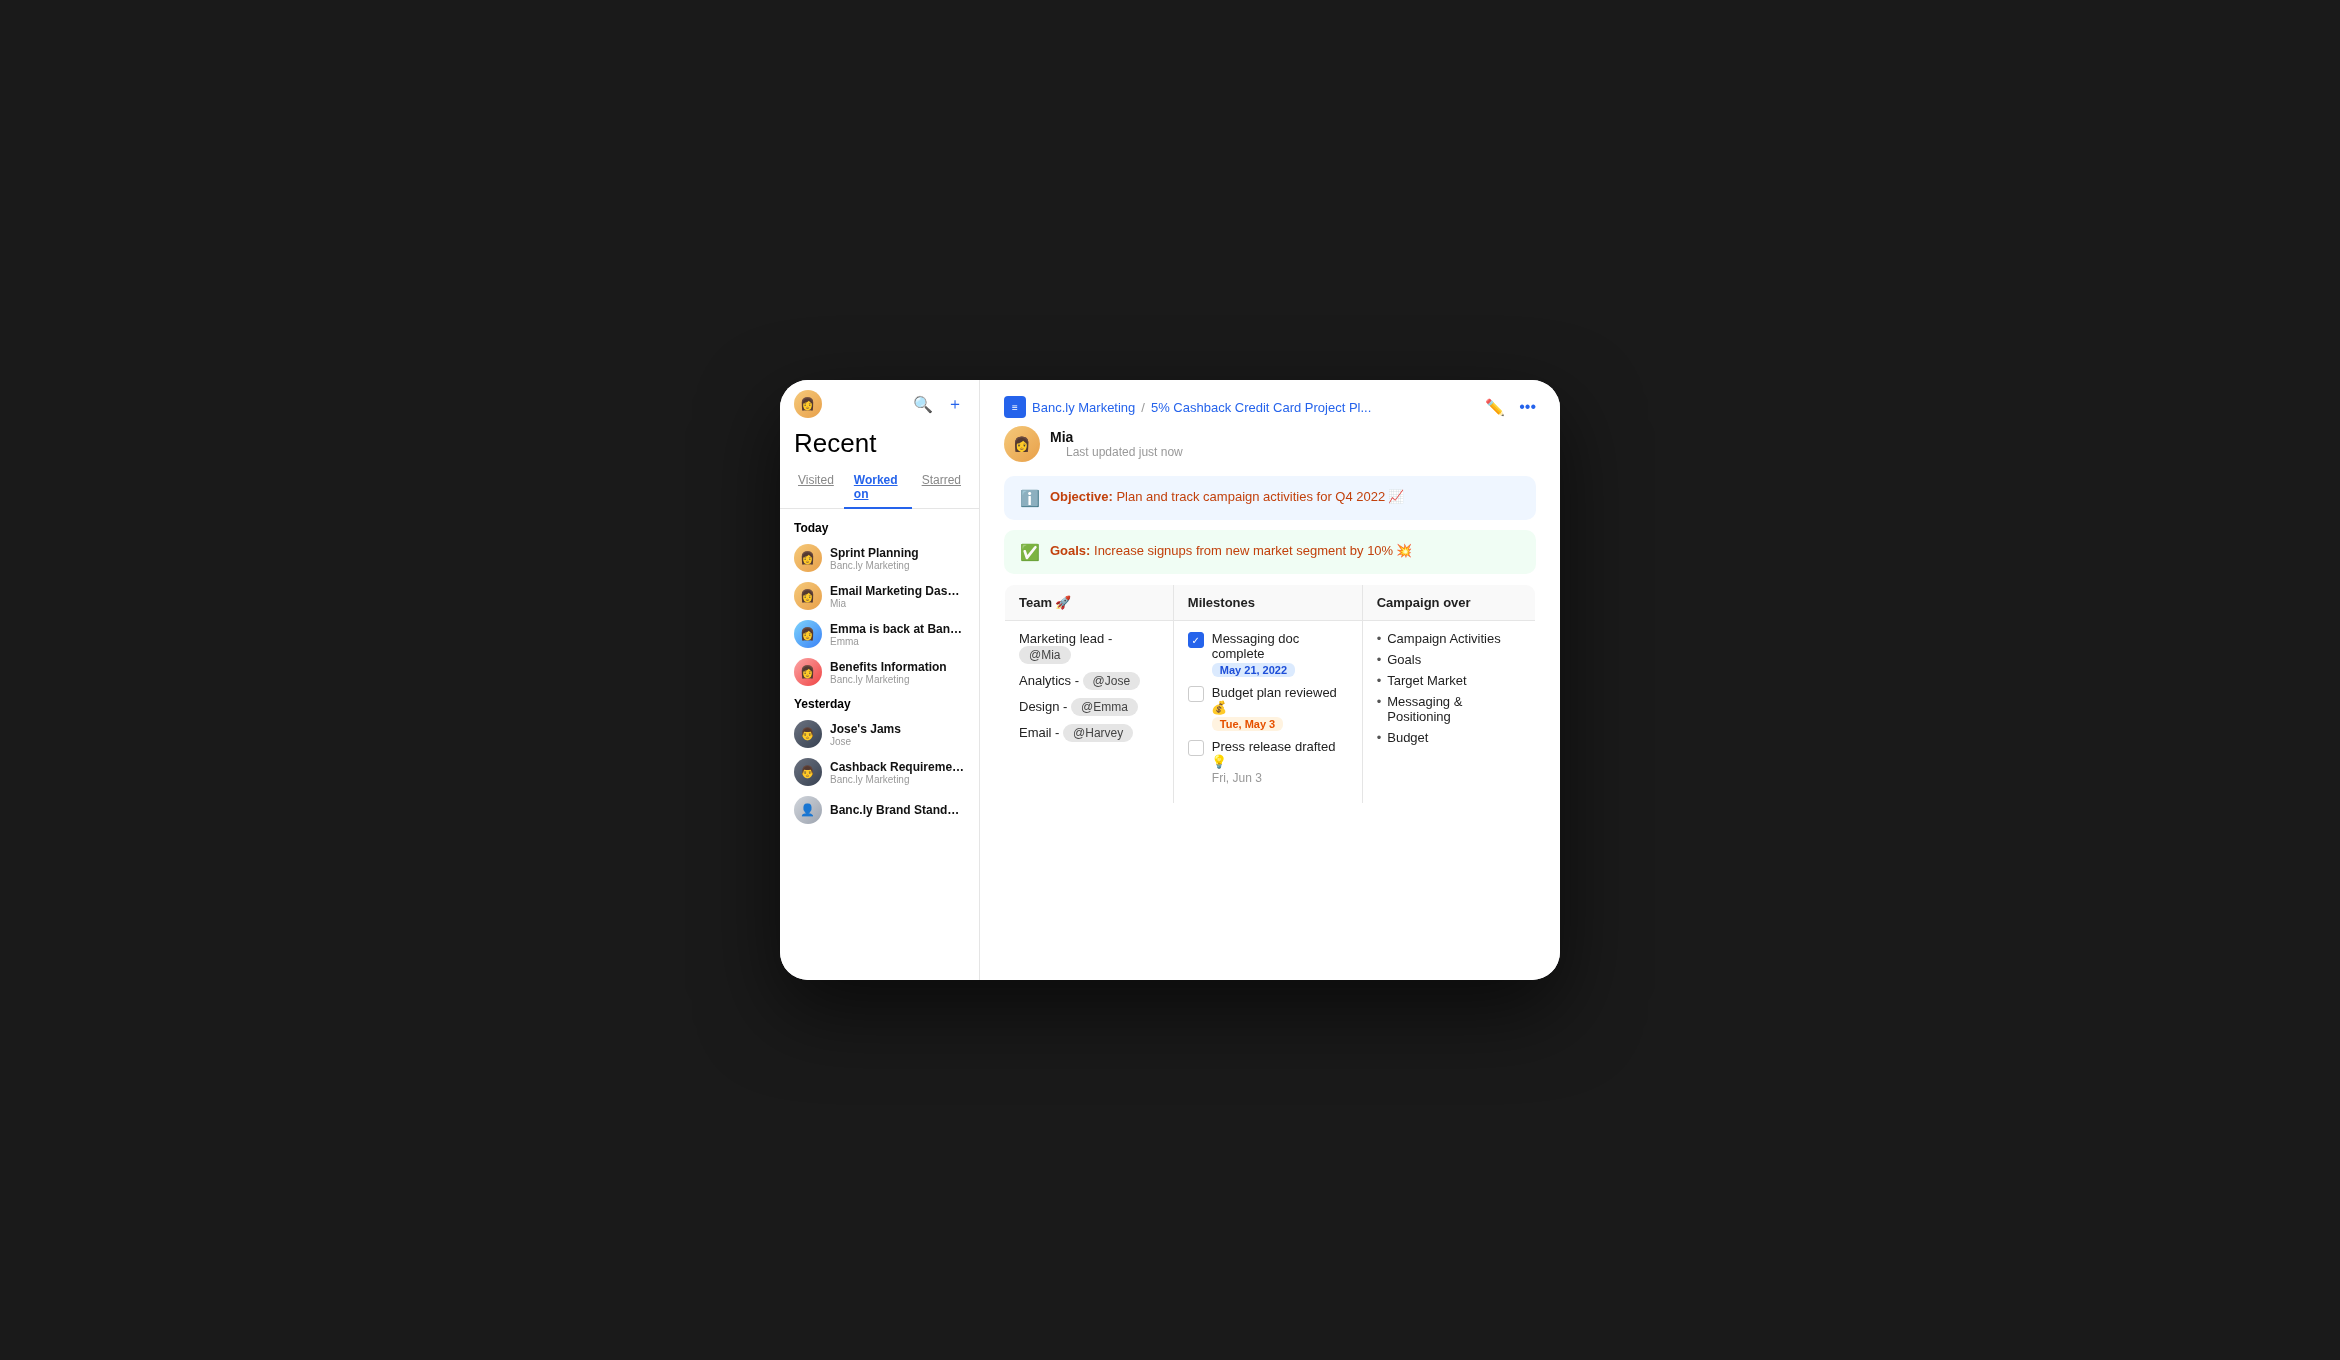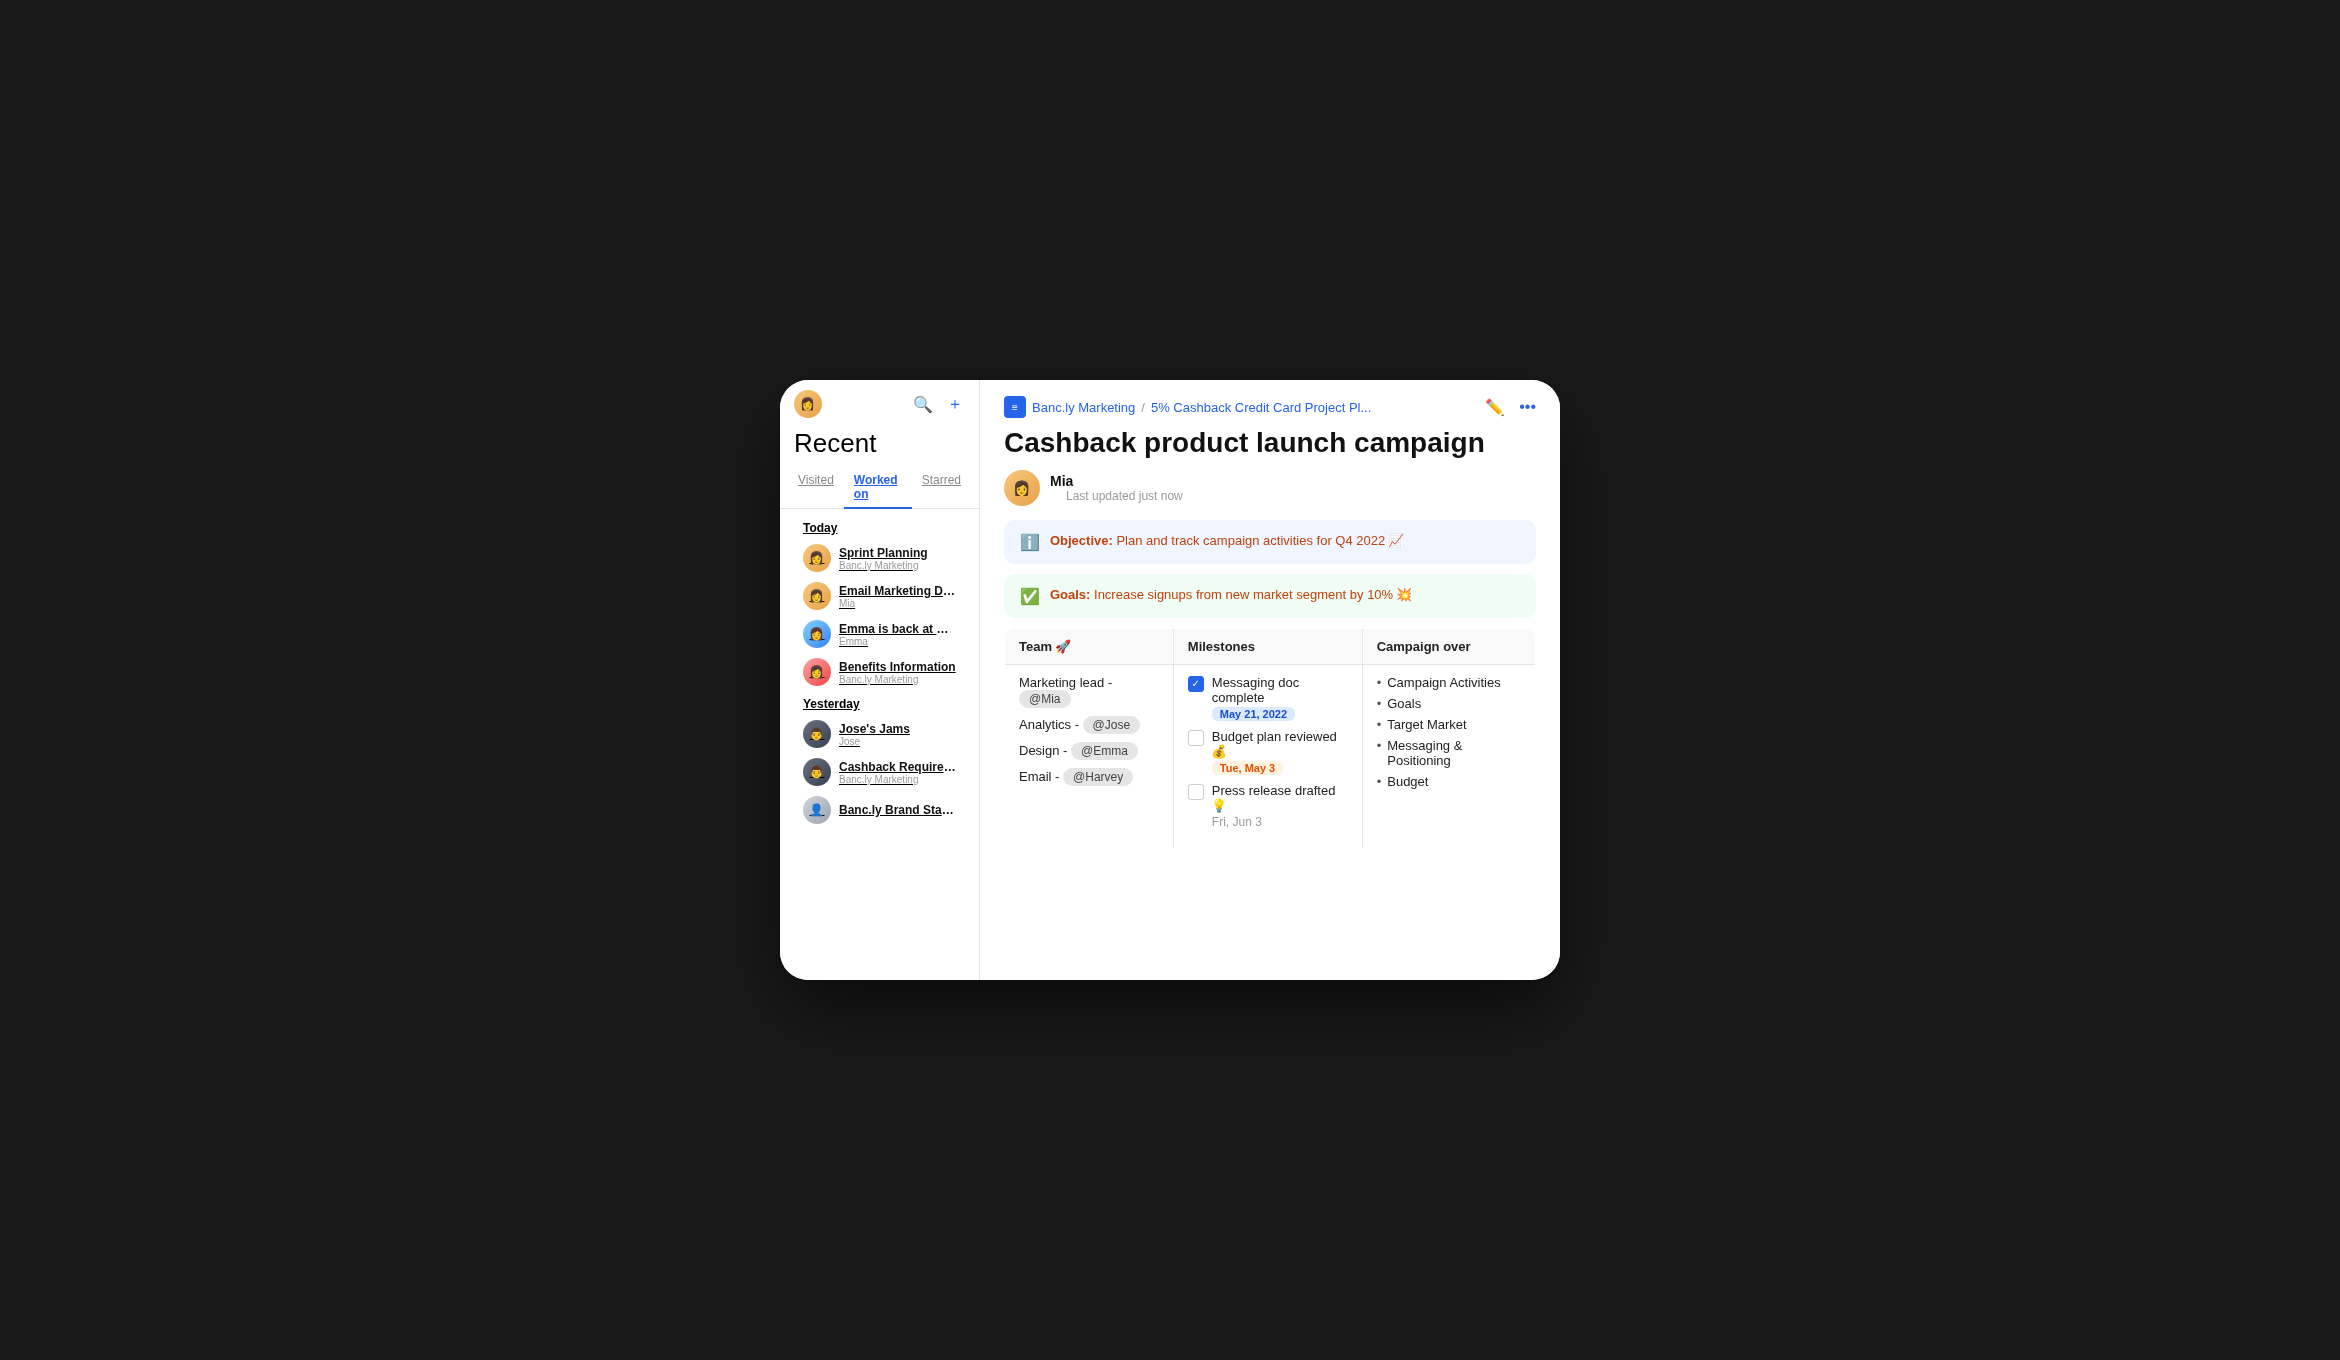--- a/index.html
+++ b/index.html
@@ -96,22 +96,21 @@
     }
     .tab.active {
       color: #2563eb;
       border-bottom: 2px solid #2563eb;
       font-weight: 600;
     }
     
     .sidebar-list {
       flex: 1;
       overflow-y: auto;
-      padding: 6px 9px;
-      text-decoration: underline;
+      padding: 6px 0;
     }
     .list-section-title {
       font-size: 12px;
       font-weight: 700;
       color: #000;
       padding: 6px 14px 4px;
     }
     .list-item {
       display: flex;
       align-items: center;
@@ -406,21 +405,20 @@
           <span class="breadcrumb-link">Banc.ly Marketing</span>
           <span class="breadcrumb-sep">/</span>
           <span class="breadcrumb-link">5% Cashback Credit Card Project Pl...</span>
         </div>
         <div class="header-actions">
           <button class="header-action-btn">✏️</button>
           <button class="header-action-btn">•••</button>
         </div>
       </div>
 
-      <h1 class="page-title">Cashback product launch campaign</h1>
 
       <div class="author-row">
         <div class="author-avatar">👩</div>
         <div>
           <div class="author-name">Mia</div>
           <div class="author-updated">Last updated just now</div>
         </div>
       </div>
 
       <div class="info-box blue">

